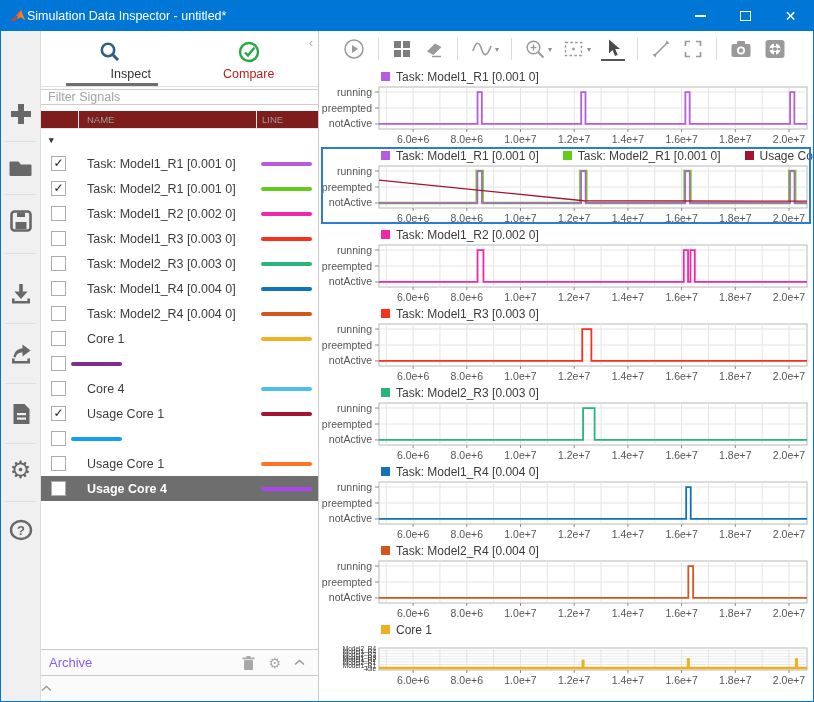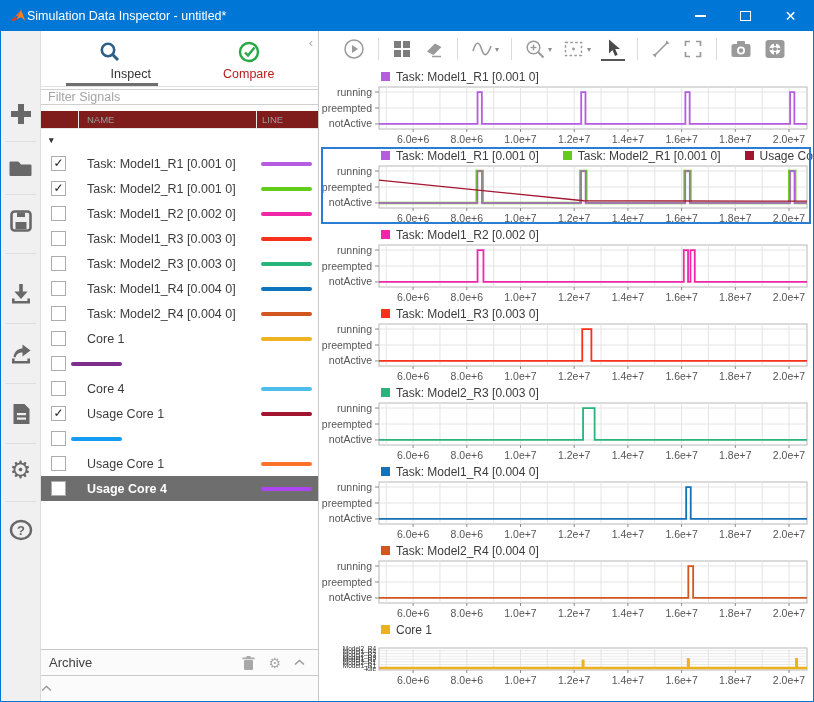--- a/index.html
+++ b/index.html
@@ -44,21 +44,21 @@
   .siglist { flex:0 0 auto; }
   .sigrow { height:25px; display:flex; align-items:center; }
   .sigrow .cb { width:15px; height:15px; margin-left:10px; border:1px solid #ACACAC; background:#fff; font-size:12px; line-height:13px; text-align:center; color:#222; flex:0 0 15px; }
   .sigrow .siglabel { flex:1; padding-left:21px; font-size:12.5px; color:#3C3C3C; white-space:nowrap; overflow:hidden; }
   .sigrow .linecol { width:62px; display:flex; align-items:center; flex:0 0 62px; }
   .sigrow .swatch { width:51px; height:4px; border-radius:2px; margin-left:5px; }
   .sigrow.selected { background:#6E6E6E; }
   .sigrow.selected .siglabel { color:#fff; font-weight:bold; }
   .sidebar .spacer { flex:1; }
   .barrow { flex:0 0 26px; border-top:1px solid #C9C9C9; display:flex; align-items:center; background:#FBFBFB; }
-  .barrow .blabel { flex:1; padding-left:8px; font-size:13px; color:#404040; }
+  .barrow .blabel { flex:1; padding-left:8px; font-size:13px; color:#8b5cf6; }
   .barrow .bicon { margin-right:13px; display:flex; align-items:center; }
   .gear-small { font-size:14px; color:#A8A8A8; line-height:14px; }
 
   
   .plotpanel { flex:1; display:flex; flex-direction:column; background:#fff; min-width:0; }
   .ptoolbar { flex:0 0 36px; display:flex; align-items:center; padding-left:18px; }
   .ptool { display:flex; align-items:center; justify-content:center; margin:0 5px; }
   .ptool.with-caret { gap:1px; }
   .caret { font-size:8px; color:#8F8F8F; }
   .vsep { width:1px; height:22px; background:#DADADA; margin:0 7px; }

